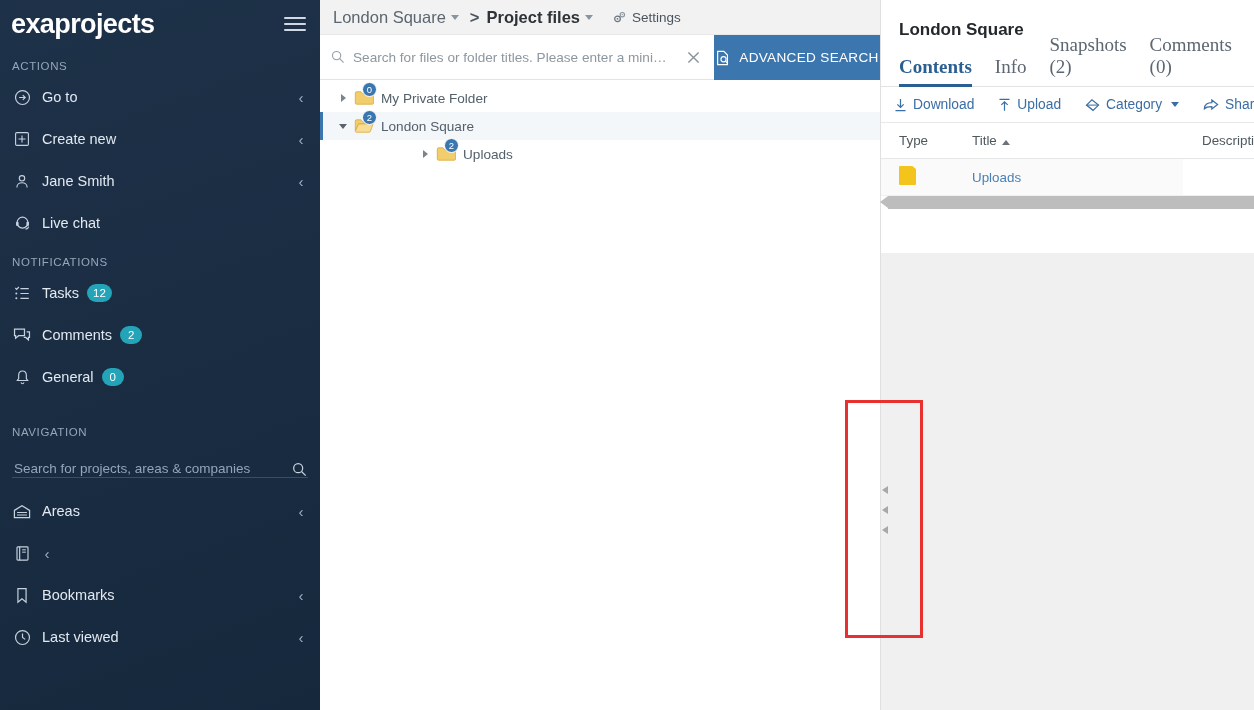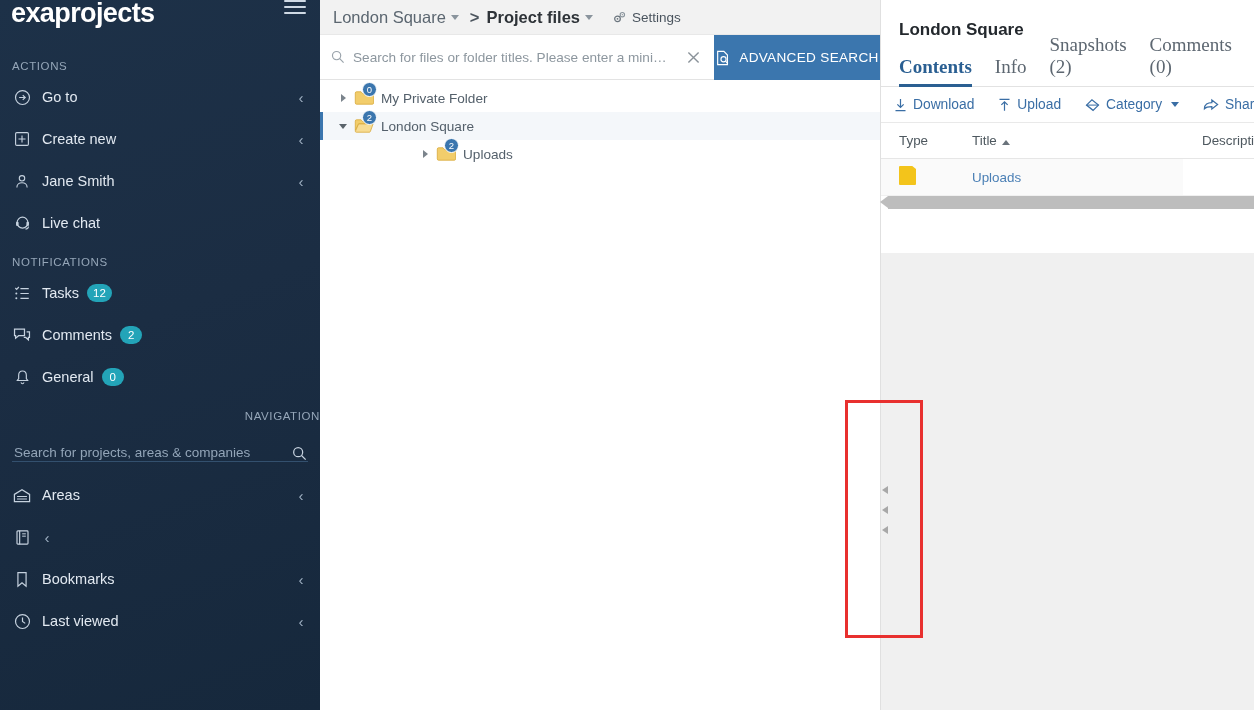--- a/index.html
+++ b/index.html
@@ -16,21 +16,21 @@
   .sidebar {
     width: 320px; height: 710px;
     background: linear-gradient(160deg, #1d3148 0%, #1b2d43 45%, #16283c 100%);
     color: #dfe6ee;
     flex: 0 0 320px;
     position: relative;
     overflow: hidden;
   }
   .brand-row {
     height: 48px;
-    display: flex; align-items: flex-start; justify-content: space-between;
+    display: flex; align-items: center; justify-content: space-between;
     padding: 0 14px 0 11px;
   }
   .brand {
     font-size: 27px; font-weight: bold; color: #ffffff;
     letter-spacing: -0.6px; line-height: 1;
   }
   .hamburger { width: 22px; display: flex; flex-direction: column; gap: 4px; cursor: pointer; }
   .hamburger i { display: block; height: 2px; background: #cfd9e4; border-radius: 1px; }
 
   .section-label {
@@ -329,21 +329,21 @@
         <svg width="15" height="17" viewBox="0 0 18 20">
             <path d="M9 2.2c-3 0-4.6 2.1-4.6 5v4l-1.6 2.4h12.4L13.6 11.2v-4c0-2.9-1.6-5-4.6-5z" fill="none" stroke="#c6d2df" stroke-width="1.4"></path>
             <path d="M7.2 15.8c.3 1 .9 1.6 1.8 1.6s1.5-.6 1.8-1.6" fill="none" stroke="#c6d2df" stroke-width="1.3"></path>
           </svg>
       </span>
       <span class="lbl" style="flex:0 0 auto;">General</span>
       <span class="badge">0</span>
       <span style="flex:1 1 auto"></span>
     </div>
 
-    <div class="section-label" style="margin-top:12px;text-align:right;">NAVIGATION</div>
+    <div class="section-label" style="margin-top:28px;">NAVIGATION</div>
 
     <div class="nav-search">
       <input placeholder="Search for projects, areas &amp; companies" style="">
       <span class="sico">
         <svg width="15" height="15" viewBox="0 0 18 18">
             <circle cx="7.4" cy="7.4" r="5.4" fill="none" stroke="#c6d2df" stroke-width="1.5"></circle>
             <path d="M11.4 11.4L16.4 16.4" stroke="#c6d2df" stroke-width="1.5"></path>
           </svg>
       </span>
     </div>

